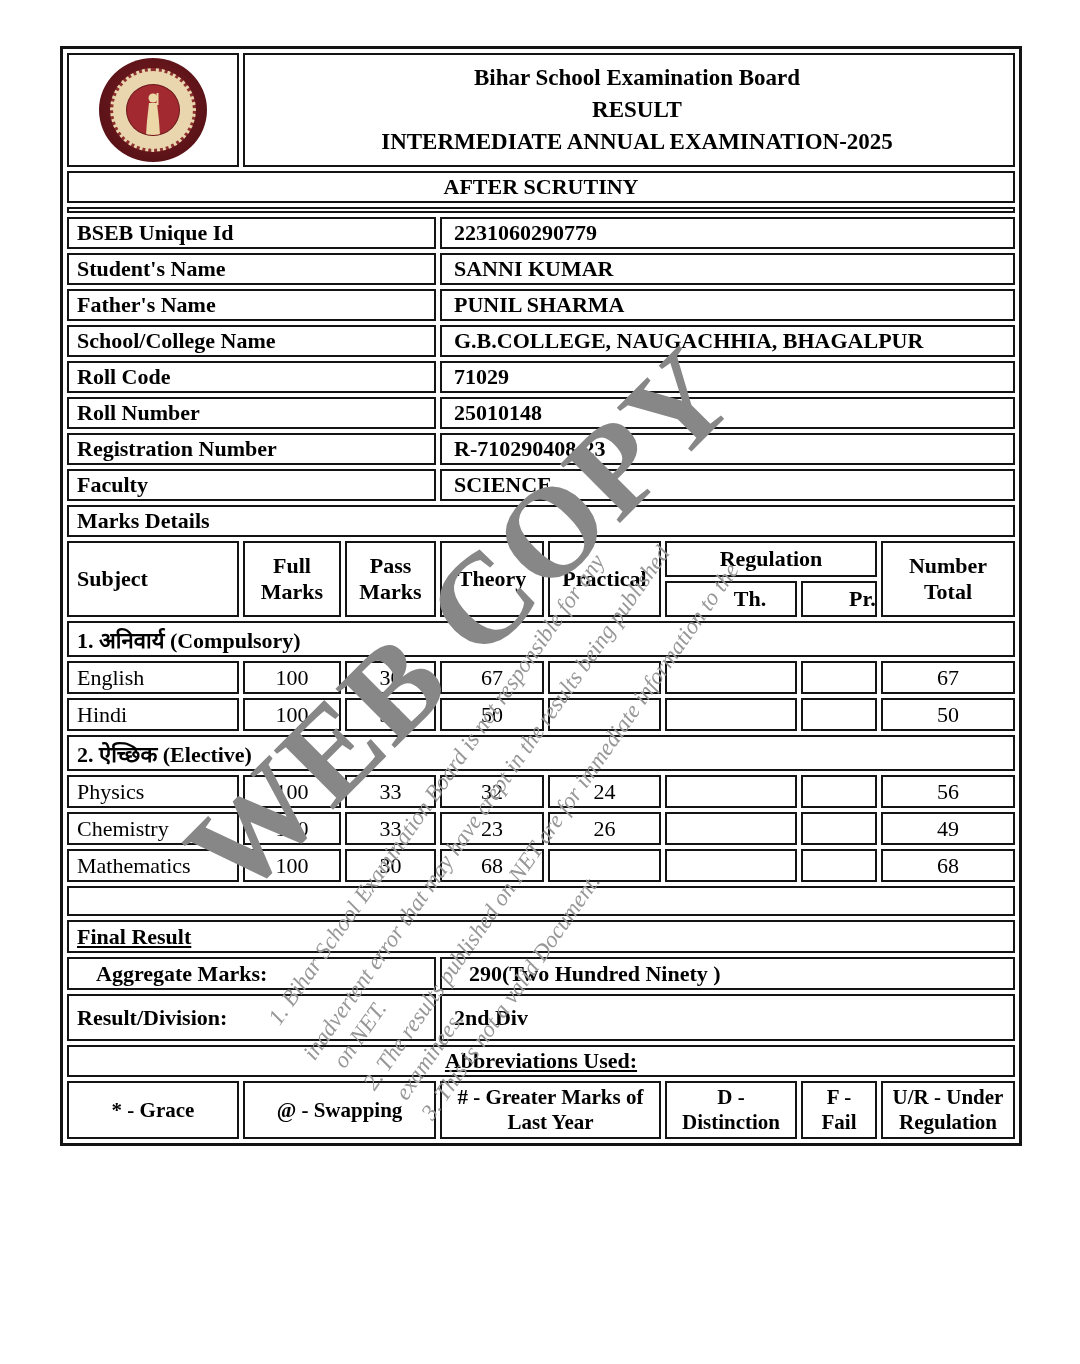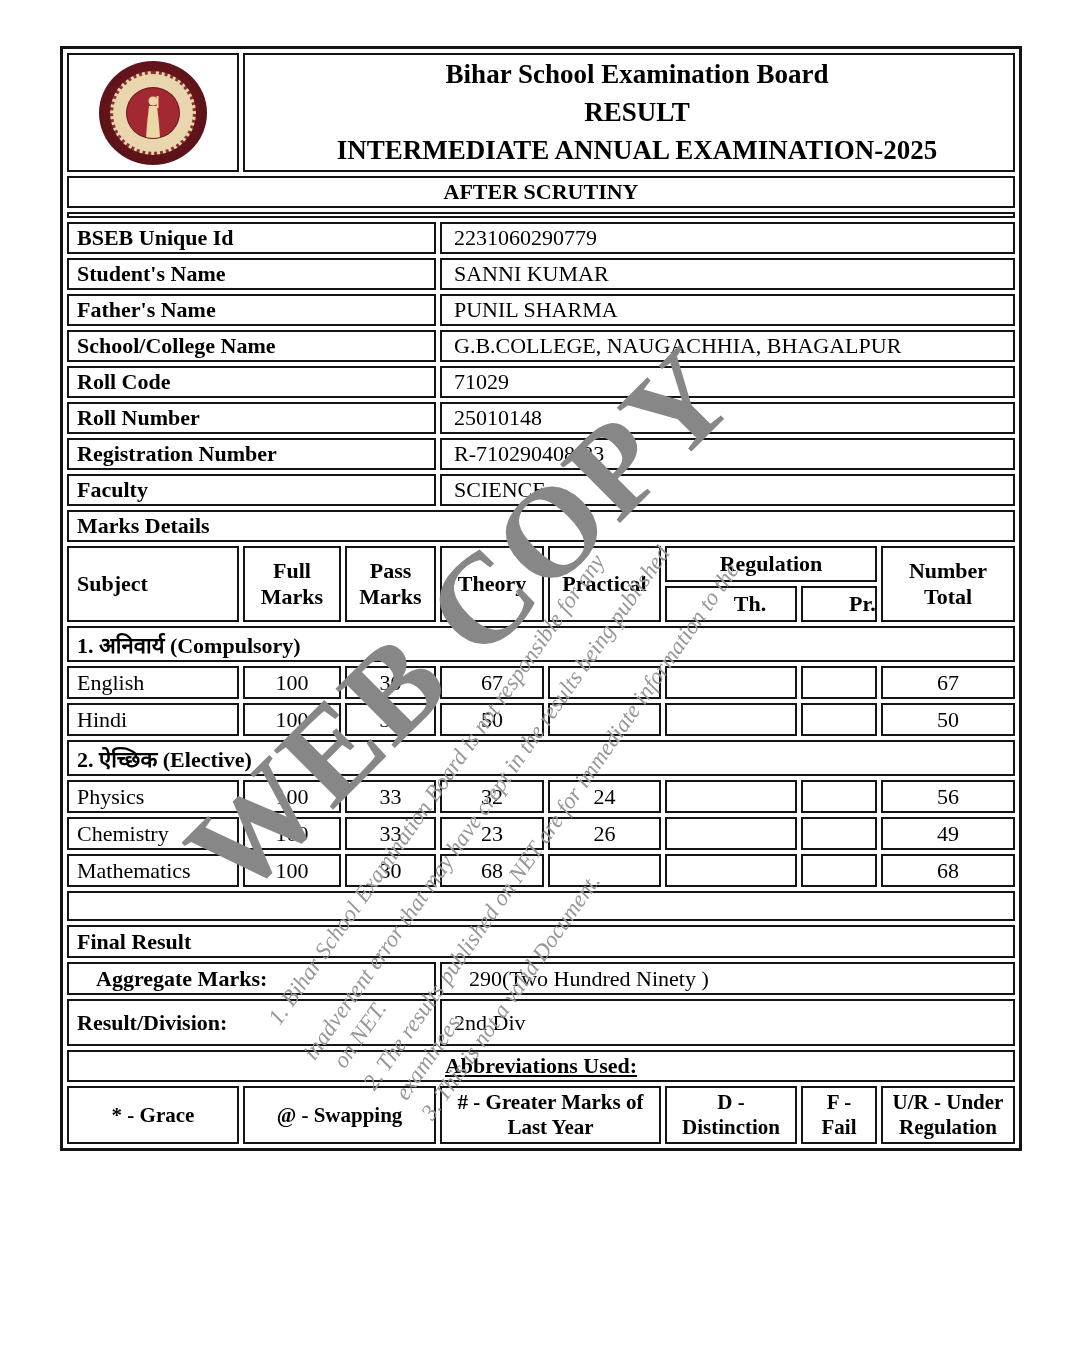--- a/index.html
+++ b/index.html
@@ -38,29 +38,29 @@
   tr.r-title  td { height: 96px; }
   tr.r-scrut  td { height: 30px; }
   tr.r-thin   td { height: 6px; padding: 0; }
   tr.r-info   td { height: 22px; }
   tr.r-md     td { height: 30px; }
   tr.r-th1    th { height: 36px; }
   tr.r-th2    th { height: 36px; padding-left: 46px; }
   tr.r-sec    td { height: 26px; }
   tr.r-data   td { height: 33px; }
   tr.r-empty  td { height: 30px; }
-  tr.r-final  td { height: 33px; }
+  tr.r-final  td { height: 33px; text-decoration: underline; }
   tr.r-agg    td { height: 33px; padding-left: 27px; }
   tr.r-div    td { height: 47px; }
   tr.r-abbt   td { height: 28px; }
   tr.r-abb    td { height: 58px; font-size: 21px; }
 
-  .title-cell { text-align: center; font-weight: bold; font-size: 27px; line-height: 1.4; padding-left: 24px; }
+  .title-cell { text-align: center; font-weight: bold; font-size: 23px; line-height: 1.4; padding-left: 24px; }
   .logo-cell { text-align: center; vertical-align: middle; }
-  .val { padding-left: 12px; }
+  .val { padding-left: 12px; font-weight: bold; }
   .underline { text-decoration: underline; }
   .agg-words { }
 
   
   .seal {
     width: 108px; height: 104px; margin: 2px auto;
     border-radius: 50%;
     background: radial-gradient(circle at 50% 45%, #7a1d22 0%, #5b1318 70%, #470d11 100%);
     display: flex; align-items: center; justify-content: center;
   }

